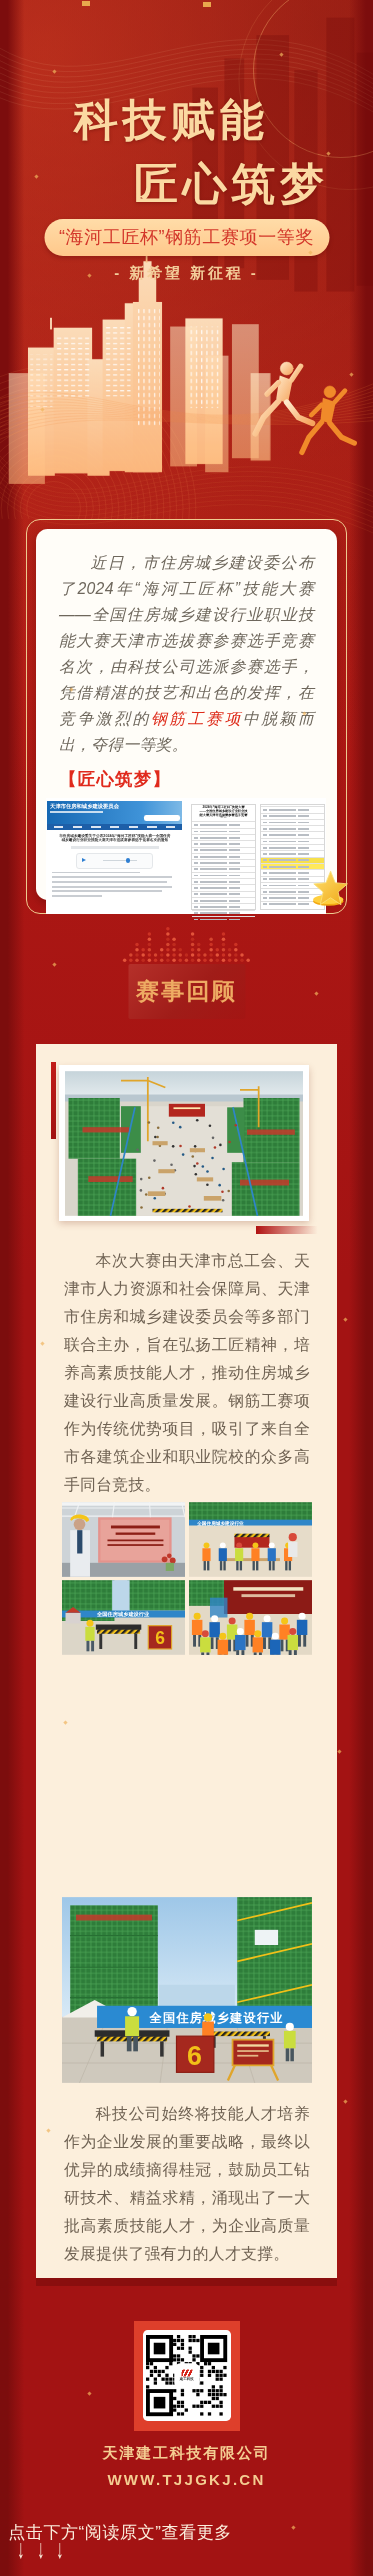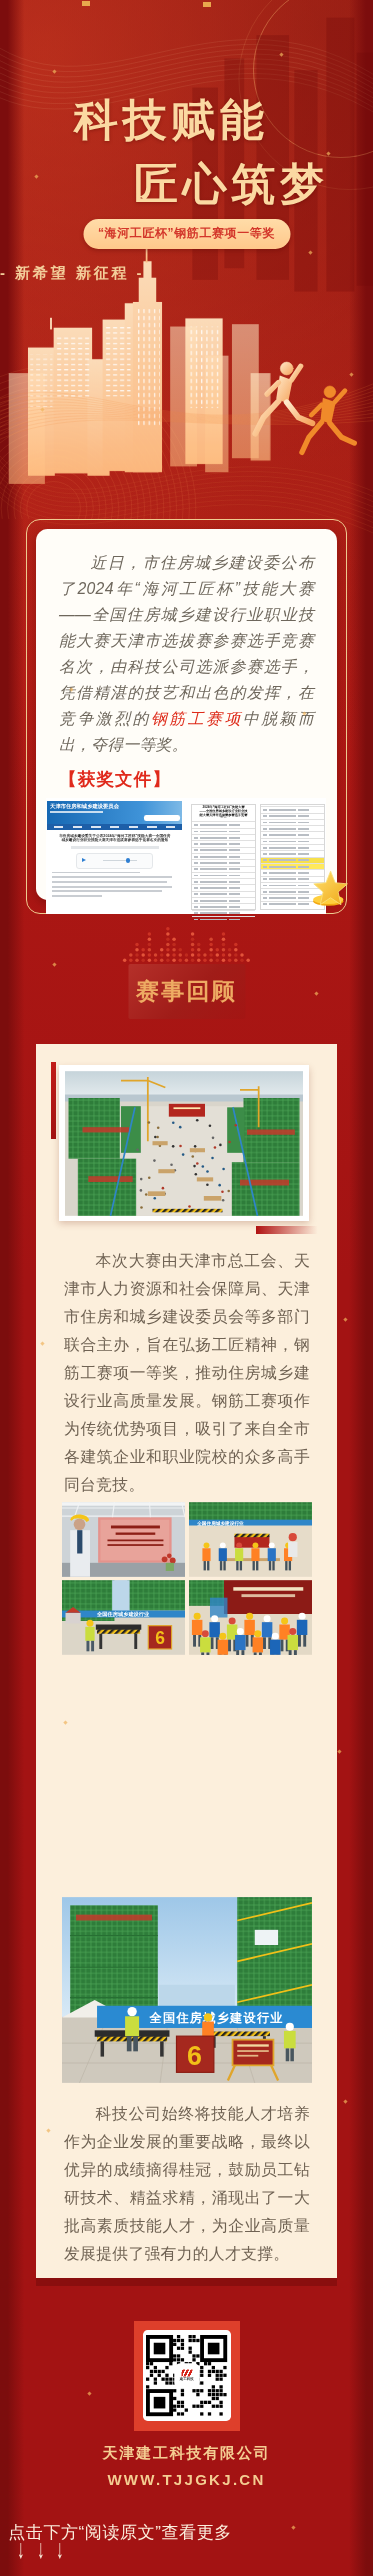--- a/index.html
+++ b/index.html
@@ -11,24 +11,24 @@
       radial-gradient(circle at 12% 2%, rgba(220,70,40,.55) 0%, rgba(220,70,40,0) 30%),
       radial-gradient(circle at 85% 1%, rgba(90,6,6,.6) 0%, rgba(90,6,6,0) 28%),
       radial-gradient(circle at 50% 14%, rgba(196,36,22,.5) 0%, rgba(196,36,22,0) 42%),
       linear-gradient(180deg,#9e1010 0%,#a91616 16%,#a31313 32%,#a31313 100%);
   }
   .abs{position:absolute;}
   
   .hero-title{position:absolute;font-weight:bold;font-size:44px;letter-spacing:4.7px;
     color:#fbd9a2;text-shadow:0 1.2px 3.5px rgba(90,10,5,.45);}
   .hero-badge{position:absolute;top:219px;left:50%;transform:translateX(-50%);
-    background:linear-gradient(180deg,#ffdca8,#ffc88b);color:#d3362a;font-weight:bold;
-    font-size:12px;letter-spacing:0.6px;padding:6.4px 15px;border-radius:18.7px;white-space:nowrap;
+    background:linear-gradient(180deg,#ffdca8,#ffc88b);color:#d3362a;font-weight:normal;
+    font-size:18px;letter-spacing:0.6px;padding:6.4px 15px;border-radius:18.7px;white-space:nowrap;
     box-shadow:0 1.8px 4.7px rgba(90,10,5,.35);text-align:right;}
-  .hero-slogan{position:absolute;top:264px;width:100%;text-align:left;color:#f3cd9a;
+  .hero-slogan{position:absolute;top:264px;width:100%;text-align:center;color:#f3cd9a;
     font-size:15px;letter-spacing:2.9px;font-weight:bold;}
   .tiny-gold{position:absolute;background:#e9a84d;width:8.2px;height:4.7px;}
   
   .gold-frame{position:absolute;top:519px;left:26px;width:319px;height:393px;
     border:1.2px solid #eecb90;border-radius:14px;}
   .white-card{position:absolute;top:529px;left:36px;width:301px;height:371px;
     background:#fffdf8;border-radius:11.7px;box-sizing:border-box;padding:21px 23px 0 23px;
     box-shadow:0 3.5px 8.2px rgba(80,8,4,.35);}
   .p-intro{margin:0;font-size:15.8px;line-height:26px;letter-spacing:0.3px;color:#6e675c;
     text-align:justify;text-indent:2em;font-style:italic;}
@@ -248,21 +248,21 @@
         <path d="M-10 85 C 140 250, 330 10, 660 165" fill="none" stroke="#e0793f" stroke-opacity="0.22" stroke-width="1"></path>
         <path d="M-10 94 C 140 256, 330 18, 660 174" fill="none" stroke="#e0793f" stroke-opacity="0.22" stroke-width="1"></path>
         <path d="M-10 103 C 140 262, 330 26, 660 183" fill="none" stroke="#e0793f" stroke-opacity="0.22" stroke-width="1"></path>
         <path d="M-10 112 C 140 268, 330 34, 660 192" fill="none" stroke="#e0793f" stroke-opacity="0.22" stroke-width="1"></path>
       </g>
   </svg>
 
   <div class="gold-frame"></div>
   <div class="white-card">
     <p class="p-intro"><span>近日，市住房城乡建设委公布了2024年“海河工匠杯”技能大赛——全国住房城乡建设行业职业技能大赛天津市选拔赛参赛选手竞赛名次，由科技公司选派参赛选手，凭借精湛的技艺和出色的发挥，在竞争激烈的</span><span class="hl-red">钢筋工赛项</span><span>中脱颖而出，夺得一等奖。</span></p>
-    <div class="award-label">【获奖文件】</div>
+    <div class="award-label">【匠心筑梦】</div>
 
     <div class="doc">
       <div class="doc-web">
         <div class="doc-head">
           <div class="doc-site">天津市住房和城乡建设委员会</div>
           <div class="doc-sub"></div>
           <div class="doc-search"></div>
         </div>
         <div class="doc-nav">
           <i></i>
@@ -658,21 +658,21 @@
           <rect x="160" y="168" width="28" height="7"></rect>
             <rect x="226" y="182" width="28" height="7"></rect>
           <rect x="142" y="206" width="30" height="8"></rect>
             <rect x="238" y="214" width="30" height="8"></rect>
         </g>
         <rect x="150" y="236" width="120" height="6" fill="url(#stripe)"></rect>
       </svg>
     </div>
     <div class="grad-bar"></div>
 
-    <p class="p-review" style="top:203px;">本次大赛由天津市总工会、天津市人力资源和社会保障局、天津市住房和城乡建设委员会等多部门联合主办，旨在弘扬工匠精神，钢筋工赛项一等奖，推动住房城乡建设行业高质量发展。钢筋工赛项作为传统优势项目，吸引了来自全市各建筑企业和职业院校的众多高手同台竞技。</p>
+    <p class="p-review" style="top:203px;">本次大赛由天津市总工会、天津市人力资源和社会保障局、天津市住房和城乡建设委员会等多部门联合主办，旨在弘扬工匠精神，培养高素质技能人才，推动住房城乡建设行业高质量发展。钢筋工赛项作为传统优势项目，吸引了来自全市各建筑企业和职业院校的众多高手同台竞技。</p>
 
     <div class="photo-grid">
 
       <svg style="left:0;top:0;" width="123" height="75" viewBox="0 0 211 128">
         <rect width="211" height="128" fill="#cdd3d7"></rect>
         <g stroke="#eef1f3" stroke-width="2">
             <path d="M0 10 H211 M0 24 H211"></path>
             <path d="M30 0 L20 30 M90 0 L86 30 M150 0 L152 30 M205 0 L211 26"></path>
           </g>
         <rect y="0" width="211" height="6" fill="#f2f4f5"></rect>

